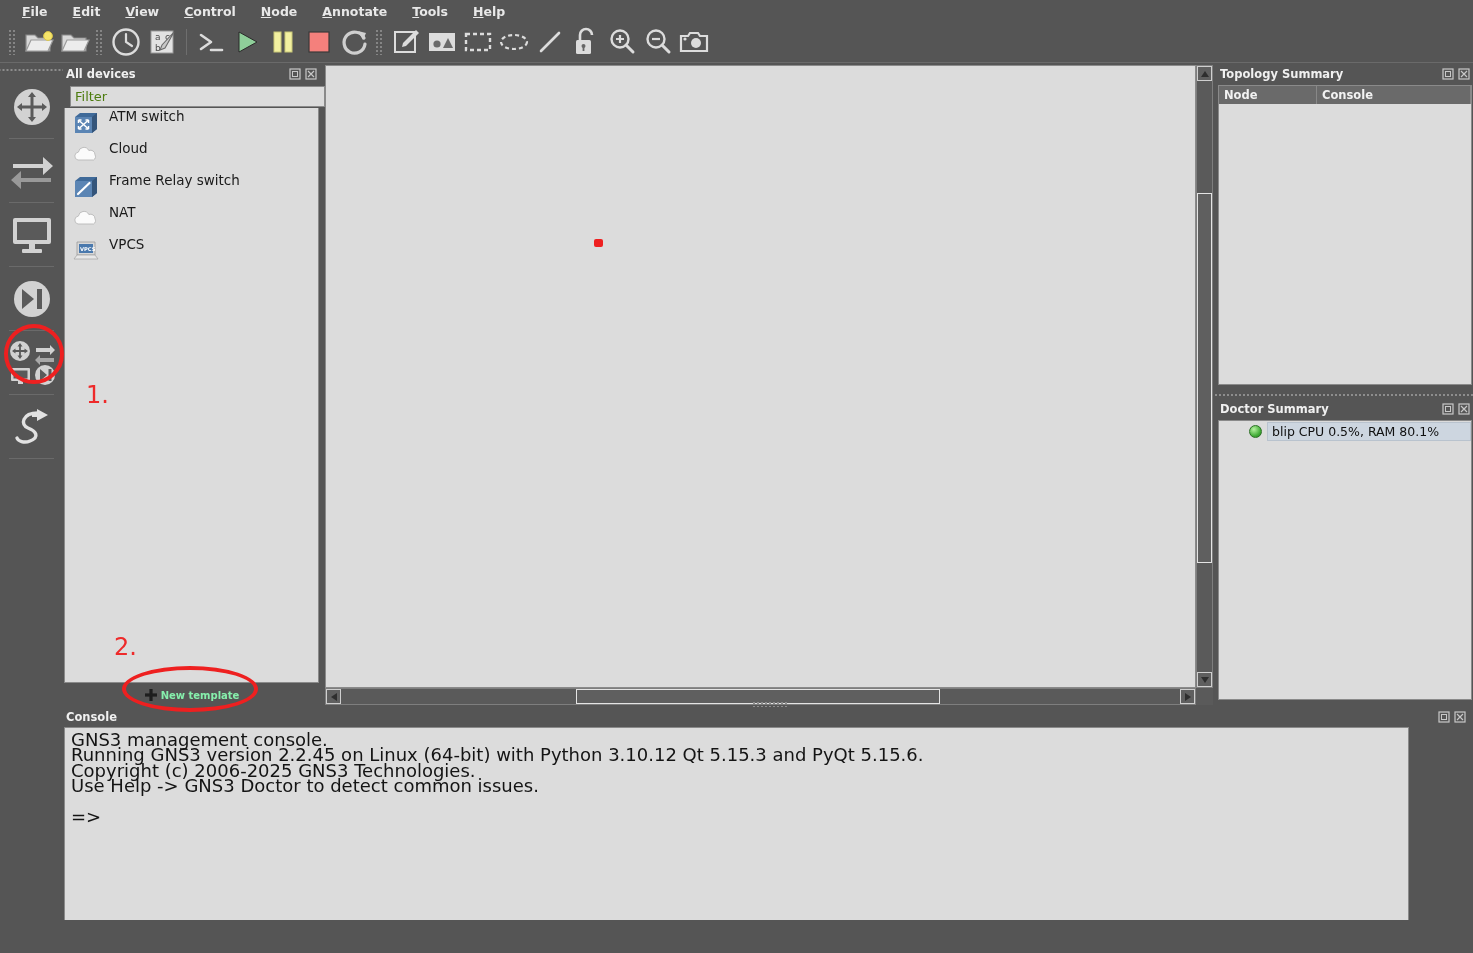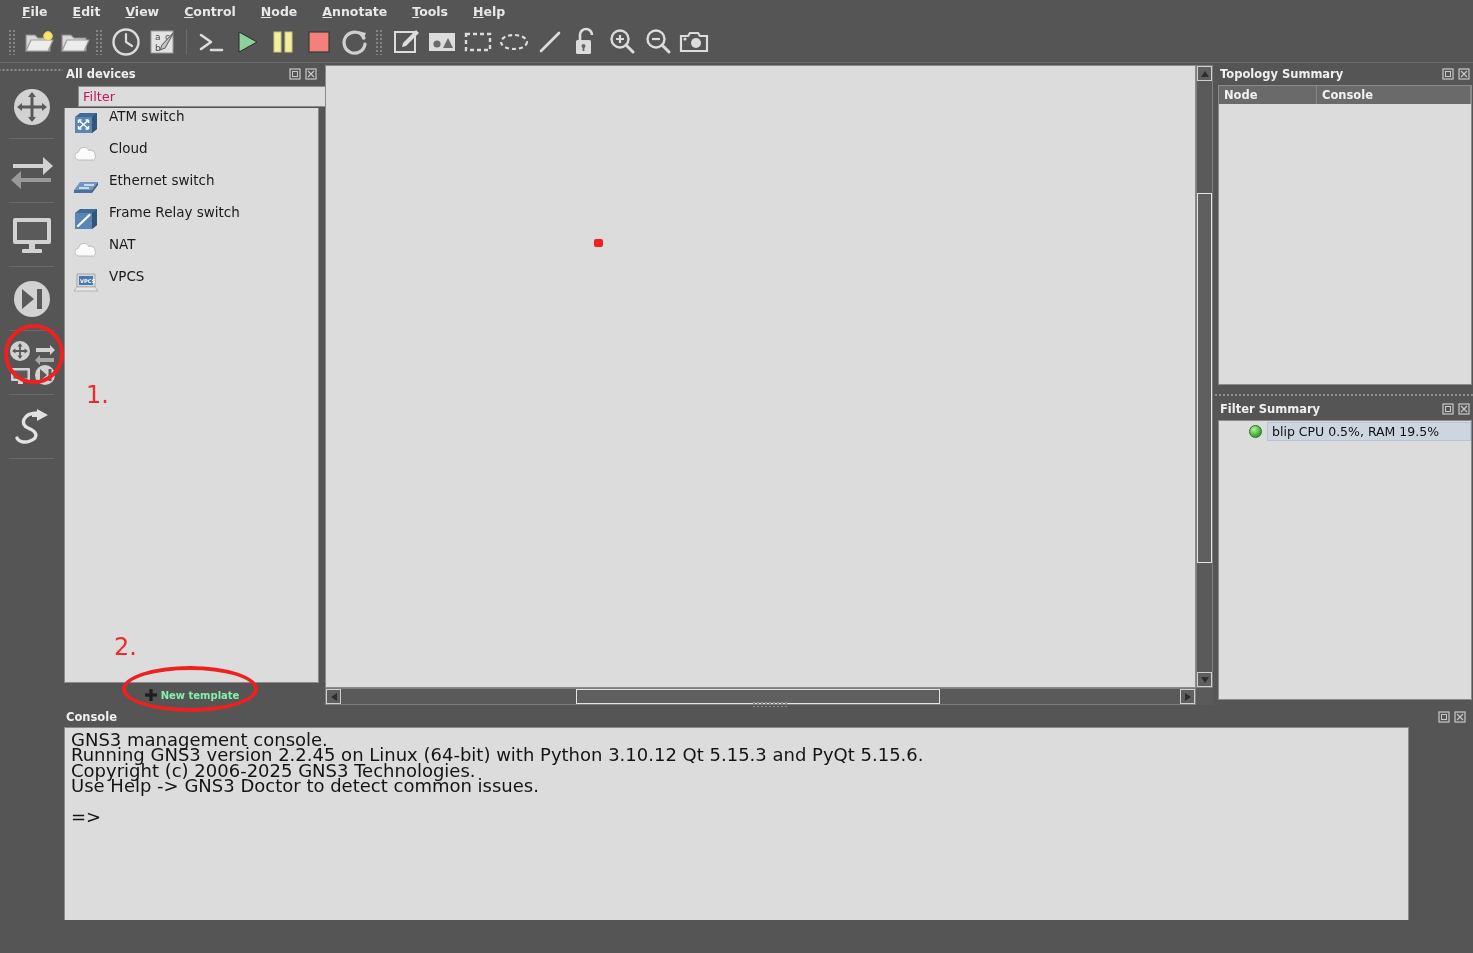--- a/index.html
+++ b/index.html
@@ -68,23 +68,23 @@
     height: 18px; display: flex; align-items: center;
     padding: 0 2px 0 3px;
   }
   .dock-title-text {
     font-size: 11.5px; font-weight: bold; color: #f0f0f0; flex: 1;
   }
   .dock-btns { display: flex; gap: 2px; }
   .dock-btn { width: 14px; height: 14px; cursor: default; }
 
   #filter-input {
-    position: absolute; left: 15px; top: 21px; width: 255px; height: 21px;
+    position: absolute; left: 7px; top: 21px; width: 255px; height: 21px;
     background: #dcdcdc; border: 1px solid #8a8a8a;
-    font-size: 13px; color: #be185d; padding-left: 4px;
+    font-size: 13px; color: #4d7c0f; padding-left: 4px;
     font-family: "DejaVu Sans", "Liberation Sans", sans-serif;
     line-height: 19px;
   }
   #device-list {
     position: absolute; left: 1px; top: 43px; width: 255px; height: 575px;
     background: #dcdcdc; border: 1px solid #8a8a8a; border-top: none;
     overflow: hidden;
   }
   .device-row {
     height: 32px; display: flex; 
@@ -468,31 +468,20 @@
     <div class="device-row">
       <span class="device-icon">
         <svg width="30" height="20" viewBox="0 0 30 20">
           <path d="M7 15 a4 4 0 0 1 0.4 -7.9 a5.5 5.5 0 0 1 10.4 -1.6 a4.5 4.5 0 0 1 6.2 4.3 a3.7 3.7 0 0 1 -1.5 5.2 z" fill="#fbfbfb" stroke="#b8b8b8" stroke-width="0.9"></path>
         </svg>
       </span>
       <span class="device-label">Cloud</span>
     </div>
 
 
-    <div class="device-row">
-      <span class="device-icon">
-        <svg width="30" height="20" viewBox="0 0 30 20">
-          <path d="M3 13 L9 5 H27 L21 13 z" fill="#6f97c2"></path>
-          <path d="M3 13 L21 13 L21 16 L3 16 z" fill="#4b7099"></path>
-          <path d="M21 13 L27 5 L27 8 L21 16 z" fill="#3b5e85"></path>
-          <path d="M13 8 H23 M8 11 H18" stroke="#e8f0f8" stroke-width="1.4"></path>
-        </svg>
-      </span>
-      <span class="device-label">Ethernet switch</span>
-    </div>
 
     <div class="device-row">
       <span class="device-icon">
         <svg width="28" height="26" viewBox="0 0 28 26">
           <path d="M3 7 L8 3 H25 V19 L20 23 H3 z" fill="#3f6a99"></path>
           <path d="M3 7 H20 V23 H3 z" fill="#5b85b4"></path>
           <path d="M20 7 L25 3 V19 L20 23 z" fill="#34557a"></path>
           <path d="M6 20 L17.5 9" stroke="#ffffff" stroke-width="2.2" stroke-linecap="round"></path>
         </svg>
       </span>
@@ -591,40 +580,40 @@
       <span class="th" style="width:98px;">Node</span>
       <span class="th" style="flex:1;">Console</span>
     </div>
   </div>
 </div>
 
 <div class="dock-splitter"></div>
 
 <div id="servers-dock">
   <div class="dock-title" style="padding-left:5px;">
-    <span class="dock-title-text">Filter Summary</span>
+    <span class="dock-title-text">Doctor Summary</span>
     <span class="dock-btns">
       <span class="dock-btn">
         <svg width="14" height="14" viewBox="0 0 14 14">
           <rect x="2" y="2" width="10" height="10" fill="none" stroke="#c8c8c8" stroke-width="1.2"></rect>
           <rect x="4.5" y="4.5" width="5" height="5" fill="none" stroke="#c8c8c8" stroke-width="1"></rect>
         </svg>
       </span>
       <span class="dock-btn">
         <svg width="14" height="14" viewBox="0 0 14 14">
           <rect x="2" y="2" width="10" height="10" fill="none" stroke="#c8c8c8" stroke-width="1.2"></rect>
           <path d="M4 4 L10 10 M10 4 L4 10" stroke="#c8c8c8" stroke-width="1.2"></path>
         </svg>
       </span>
     </span>
   </div>
   <div id="servers-table">
     <div class="server-row" style="position:relative;">
       <span class="server-led"></span>
-      <span class="server-text">blip CPU 0.5%, RAM 19.5%</span>
+      <span class="server-text">blip CPU 0.5%, RAM 80.1%</span>
     </div>
   </div>
 </div>
 
 <div id="console-dock">
   <div class="dock-title" style="padding-left:3px; width:1410px;">
     <span class="dock-title-text">Console</span>
     <span class="dock-btns" style="margin-right:4px;">
       <span class="dock-btn">
         <svg width="14" height="14" viewBox="0 0 14 14">

